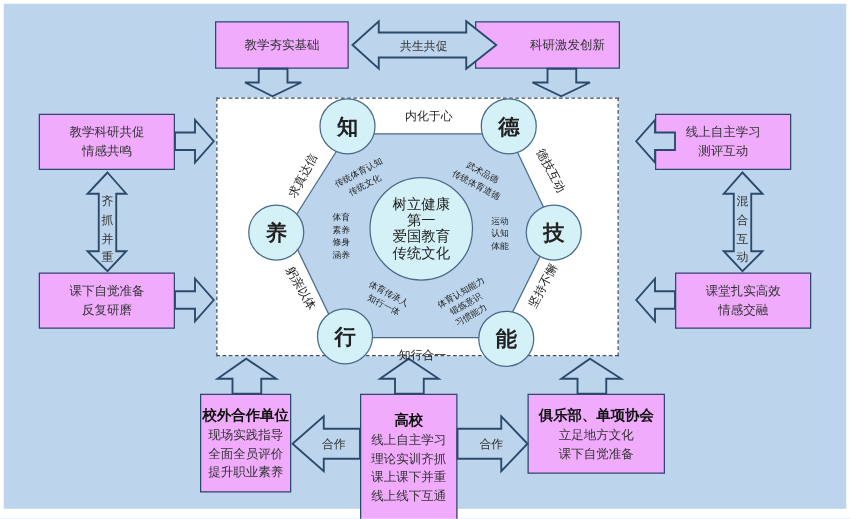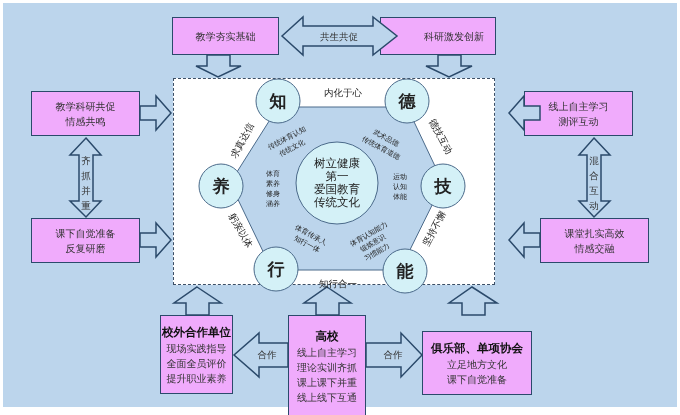--- a/index.html
+++ b/index.html
@@ -52,21 +52,21 @@
     <span class="line">全面全员评价</span>
     <span class="line">提升职业素养</span>
   </div>
   <div class="box" style="left:288px;top:315px;width:78px;height:102px;">
     <span class="title">高校</span>
     <span class="line">线上自主学习</span>
     <span class="line">理论实训齐抓</span>
     <span class="line">课上课下并重</span>
     <span class="line">线上线下互通</span>
   </div>
-  <div class="box" style="left:422px;top:331px;width:110px;height:64px;">
+  <div class="box" style="left:422px;top:315px;width:110px;height:64px;">
     <span class="title">俱乐部、单项协会</span>
     <span class="line">立足地方文化</span>
     <span class="line">课下自觉准备</span>
   </div>
 
   <svg width="680" height="415" style="position:absolute;left:0;top:0;">
     <g fill="#bcd5ec" stroke="#2b4a6b" stroke-width="1.5">
 
       <polygon points="282,36 303,17 303,26 373,26 373,17 397,36 373,55 373,46 303,46 303,55"></polygon>
 

